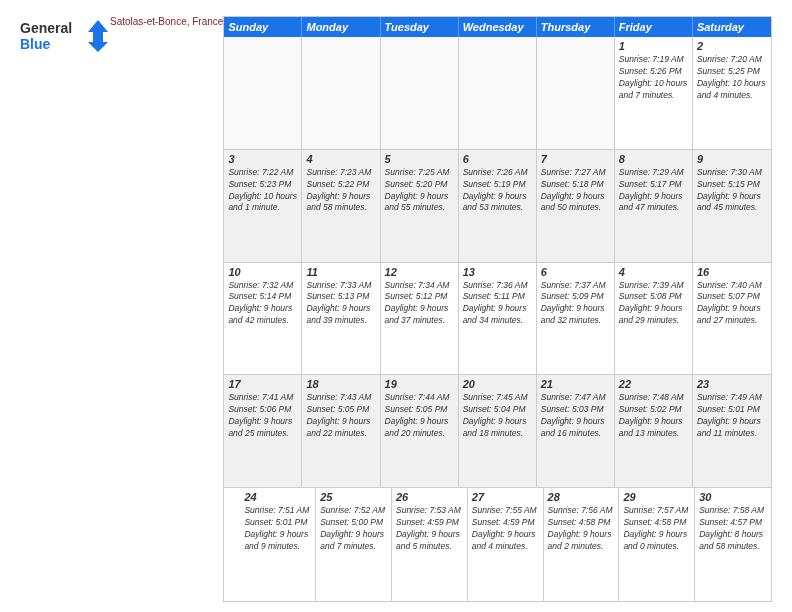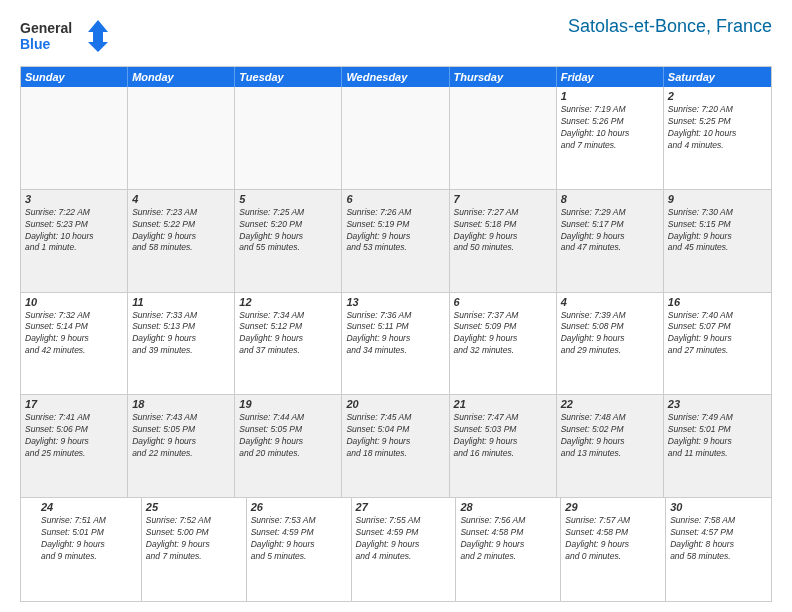--- a/index.html
+++ b/index.html
@@ -8,21 +8,21 @@
       background: #fff;
       width: 792px;
       height: 612px;
       overflow: hidden;
     }
     .page {
       width: 792px;
       height: 612px;
       padding: 16px 20px 10px 20px;
       display: flex;
-      flex-direction: column;
+      flex-direction: row;
     }
     .header {
       display: flex;
       justify-content: space-between;
       align-items: flex-start;
       margin-bottom: 10px;
     }
     .logo {
       display: flex;
       align-items: center;
@@ -30,22 +30,22 @@
     }
     .title-block {
       text-align: right;
     }
     .month-title {
       font-size: 32px;
       font-weight: bold;
       color: #333;
     }
     .location {
-      font-size: 18px;
-      color: #0369a1;
+      font-size: 10px;
+      color: #7f1d1d;
     }
     .calendar {
       flex: 1;
       display: flex;
       flex-direction: column;
       border: 1px solid #ccc;
       font-style: italic;
     }
     .cal-header {
       display: grid;

